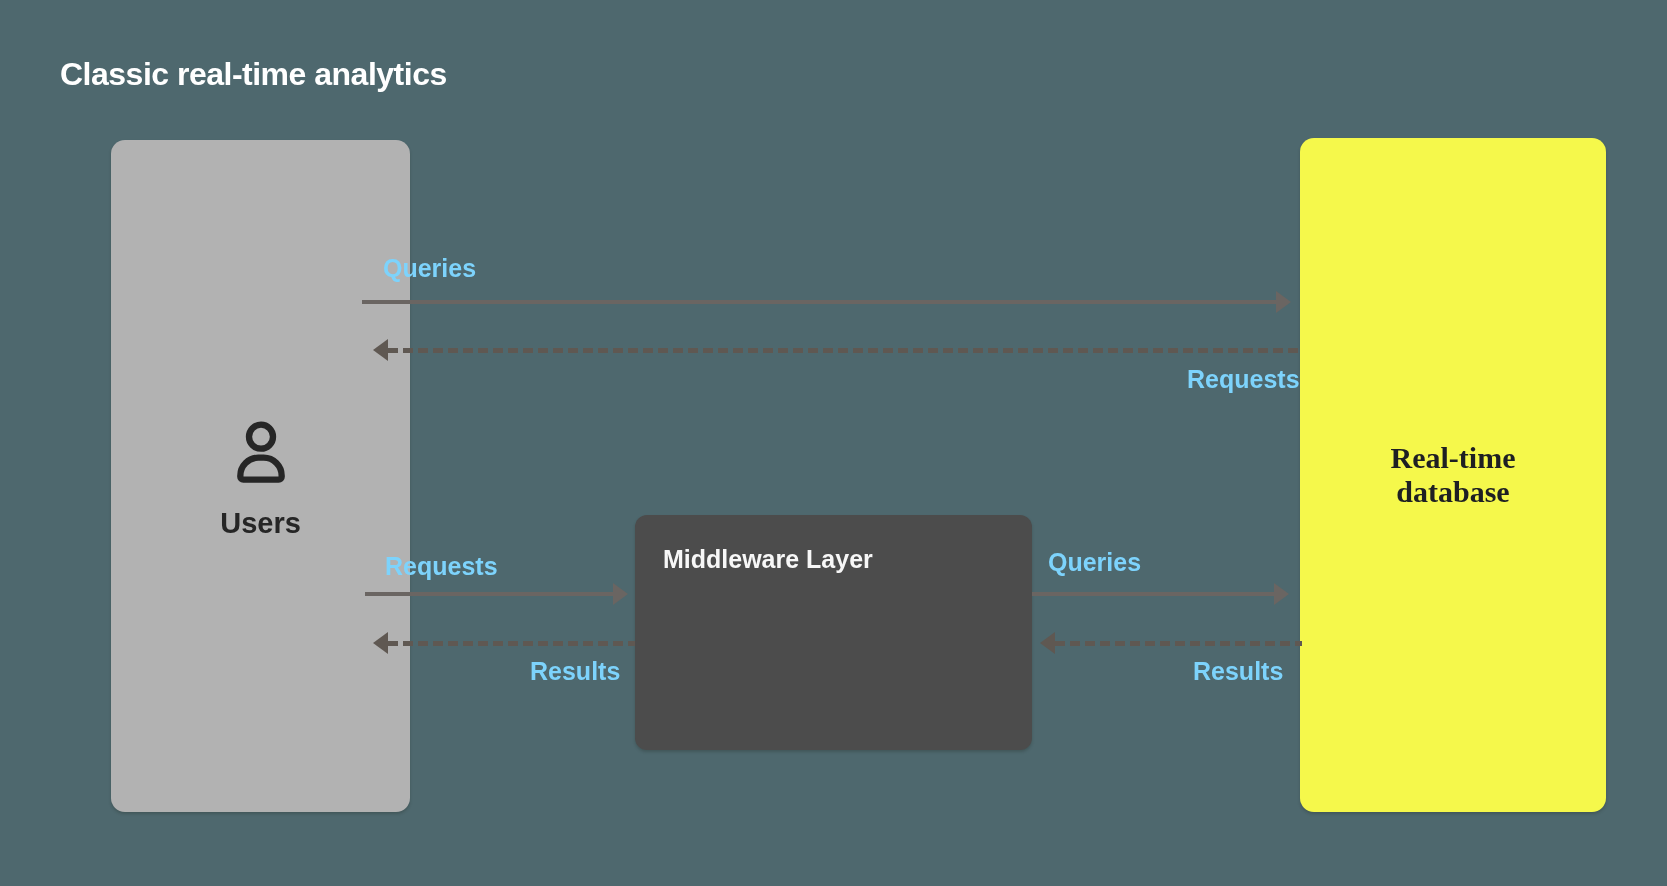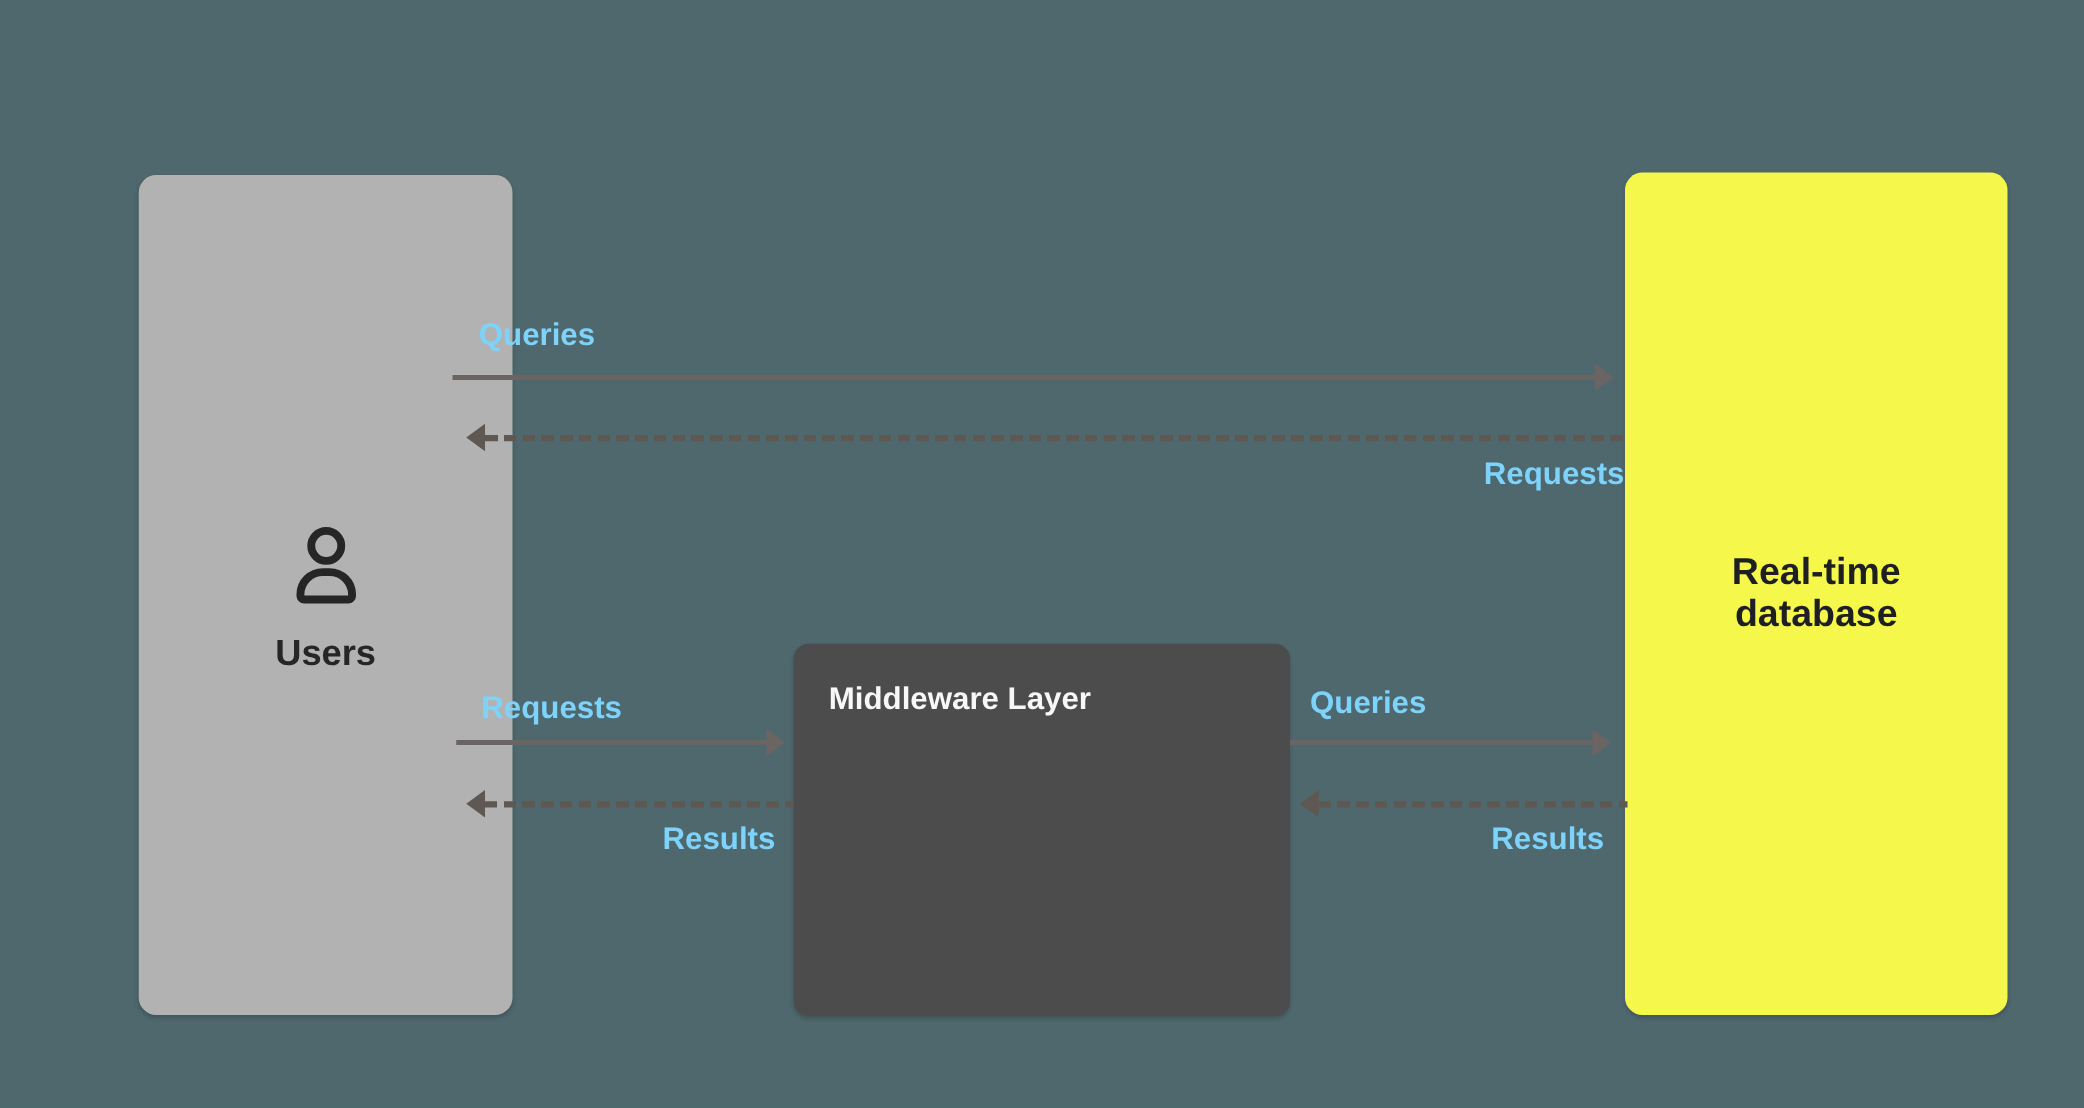--- a/index.html
+++ b/index.html
@@ -23,31 +23,31 @@
     left:63px;top:140px;width:299px;height:672px;
     background:#b2b2b2;
     display:flex;flex-direction:column;align-items:center;justify-content:center;
     gap:14px;
     margin-left:48px;
   }
   .node-users .node-label{
     font-size:29px;font-weight:700;color:#262626;
   }
   .node-middleware{
-    left:635px;top:515px;width:397px;height:298px;
+    left:635px;top:515px;width:397px;height:235px;
     background:#4c4c4c;border-radius:12px;
   }
   .node-middleware .node-label{
     position:absolute;left:28px;top:30px;
     font-size:25px;font-weight:700;color:#f7f7f7;
   }
   .node-database{
     left:1300px;top:138px;width:306px;height:674px;
     background:#f5f84b;
-    display:flex;align-items:center;justify-content:center;text-align:center;
+    display:flex;align-items:center;justify-content:center;text-align:center;font-family:Liberation Serif, serif;
   }
   .node-database .node-label{
     width:210px;
     font-size:30px;font-weight:700;color:#1e1f23;line-height:1.15;
   }
   .user-icon-svg{display:block;}
   .edge-label{
     position:absolute;
     font-size:25px;font-weight:700;color:#7dd3fc;
     white-space:nowrap;
@@ -70,20 +70,21 @@
     border-top:11px solid transparent;
     border-bottom:11px solid transparent;
     border-right:15px solid #5f5852;
   }
 </style>
 </head>
 <body>
 
 <div class="canvas">
 
+  <div class="diagram-title">Classic real-time analytics</div>
 
   <div class="node node-users">
     <span>
       <svg class="user-icon-svg" width="80" height="80" viewBox="0 0 24 24" fill="none" stroke="#262626" stroke-width="1.9" stroke-linecap="round" stroke-linejoin="round">
         <circle cx="12" cy="7.1" r="3.6"></circle>
         <path d="M5.8 19.1 v-0.3 a5.4 5.4 0 0 1 5.4 -5.4 h1.6 a5.4 5.4 0 0 1 5.4 5.4 v0.3 a0.9 0.9 0 0 1 -0.9 0.9 h-10.6 a0.9 0.9 0 0 1 -0.9 -0.9 z"></path>
       </svg>
     </span>
     <span class="node-label">Users</span>
   </div>

